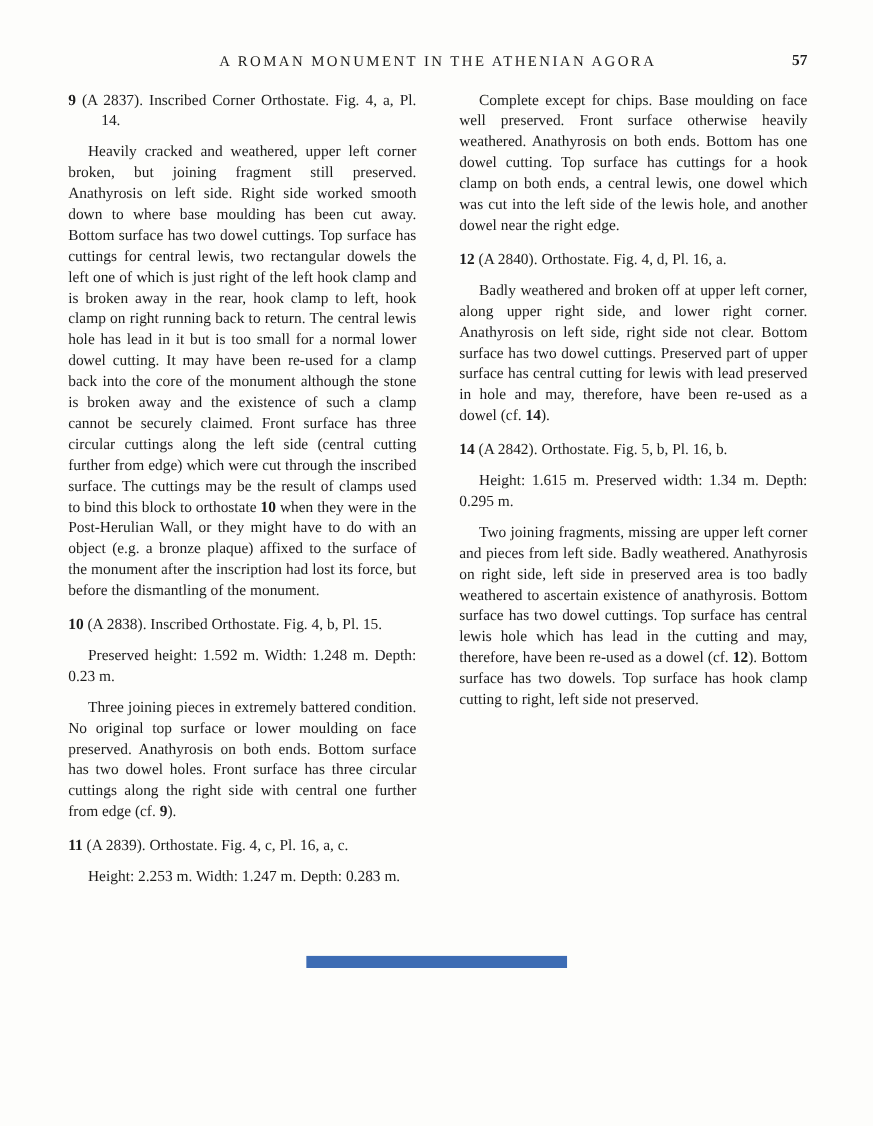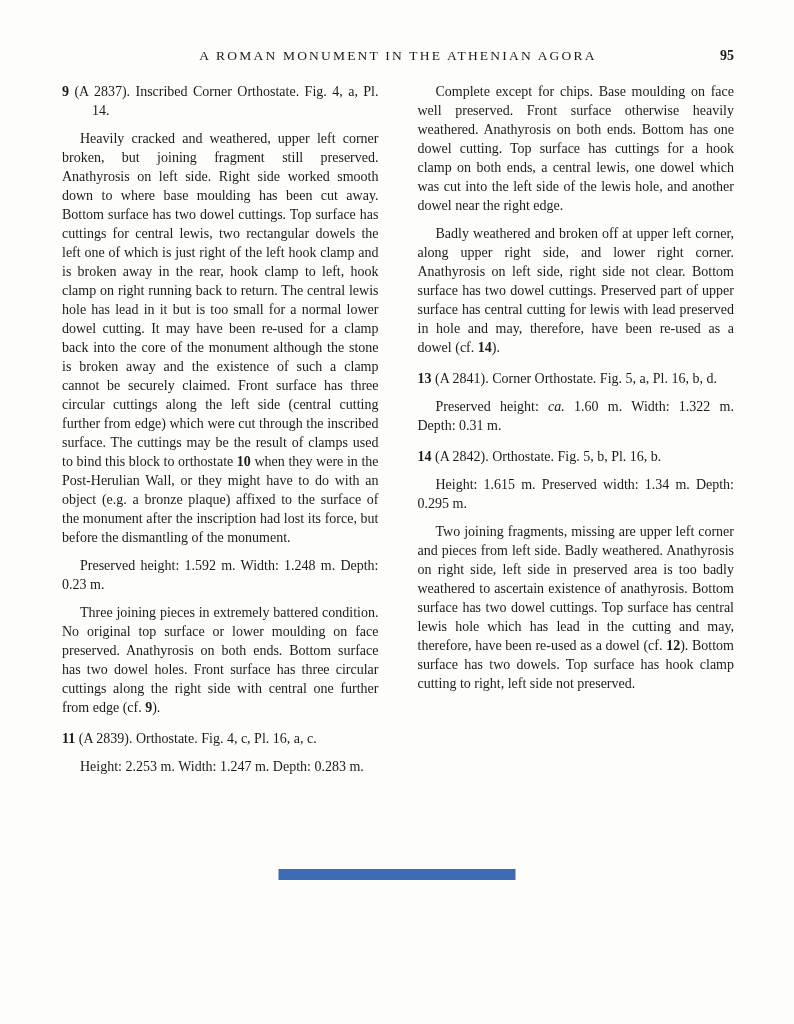--- a/index.html
+++ b/index.html
@@ -67,37 +67,37 @@
     overflow: hidden;
   }
 </style>
 </head>
 <body>
 
 <div class="page">
 
   <div class="hdr">
     <h1 class="title">A ROMAN MONUMENT IN THE ATHENIAN AGORA</h1>
-    <span class="pagenum">95</span>
+    <span class="pagenum">57</span>
   </div>
 
   <div class="cols">
     <div class="col" id="col-left">
         <p class="block entry-heading"><span class="b">9</span><span> (A 2837). Inscribed Corner Orthostate. Fig. 4, a, Pl. 14.</span></p>
         <p class="block paragraph"><span>Heavily cracked and weathered, upper left corner broken, but joining fragment still preserved. Anathyrosis on left side. Right side worked smooth down to where base moulding has been cut away. Bottom surface has two dowel cuttings. Top surface has cuttings for central lewis, two rectangular dowels the left one of which is just right of the left hook clamp and is broken away in the rear, hook clamp to left, hook clamp on right running back to return. The central lewis hole has lead in it but is too small for a normal lower dowel cutting. It may have been re-used for a clamp back into the core of the monument although the stone is broken away and the existence of such a clamp cannot be securely claimed. Front surface has three circular cuttings along the left side (central cutting further from edge) which were cut through the inscribed surface. The cuttings may be the result of clamps used to bind this block to orthostate </span><span class="b">10</span><span> when they were in the Post-Herulian Wall, or they might have to do with an object (e.g. a bronze plaque) affixed to the surface of the monument after the inscription had lost its force, but before the dismantling of the monument.</span></p>
+        <p class="block entry-heading"><span class="b">10</span><span> (A 2838). Inscribed Orthostate. Fig. 4, b, Pl. 15.</span></p>
         <p class="block dimensions"><span>Preserved height: 1.592 m. Width: 1.248 m. Depth: 0.23 m.</span></p>
         <p class="block paragraph"><span>Three joining pieces in extremely battered condition. No original top surface or lower moulding on face preserved. Anathyrosis on both ends. Bottom surface has two dowel holes. Front surface has three circular cuttings along the right side with central one further from edge (cf. </span><span class="b">9</span><span>).</span></p>
         <p class="block entry-heading"><span class="b">11</span><span> (A 2839). Orthostate. Fig. 4, c, Pl. 16, a, c.</span></p>
         <p class="block dimensions"><span>Height: 2.253 m. Width: 1.247 m. Depth: 0.283 m.</span></p>
       </div>
     <div class="col" id="col-right">
         <p class="block paragraph"><span>Complete except for chips. Base moulding on face well preserved. Front surface otherwise heavily weathered. Anathyrosis on both ends. Bottom has one dowel cutting. Top surface has cuttings for a hook clamp on both ends, a central lewis, one dowel which was cut into the left side of the lewis hole, and another dowel near the right edge.</span></p>
+        <p class="block entry-heading"><span class="b">12</span><span> (A 2840). Orthostate. Fig. 4, d, Pl. 16, a.</span></p>
         <p class="block paragraph"><span>Badly weathered and broken off at upper left corner, along upper right side, and lower right corner. Anathyrosis on left side, right side not clear. Bottom surface has two dowel cuttings. Preserved part of upper surface has central cutting for lewis with lead preserved in hole and may, therefore, have been re-used as a dowel (cf. </span><span class="b">14</span><span>).</span></p>
-        <p class="block entry-heading"><span class="b">13</span><span> (A 2841). Corner Orthostate. Fig. 5, a, Pl. 16, b, d.</span></p>
-        <p class="block dimensions"><span>Preserved height: </span><span class="i">ca.</span><span> 1.60 m. Width: 1.322 m. Depth: 0.31 m.</span></p>
         <p class="block entry-heading"><span class="b">14</span><span> (A 2842). Orthostate. Fig. 5, b, Pl. 16, b.</span></p>
         <p class="block dimensions"><span>Height: 1.615 m. Preserved width: 1.34 m. Depth: 0.295 m.</span></p>
         <p class="block paragraph"><span>Two joining fragments, missing are upper left corner and pieces from left side. Badly weathered. Anathyrosis on right side, left side in preserved area is too badly weathered to ascertain existence of anathyrosis. Bottom surface has two dowel cuttings. Top surface has central lewis hole which has lead in the cutting and may, therefore, have been re-used as a dowel (cf. </span><span class="b">12</span><span>). Bottom surface has two dowels. Top surface has hook clamp cutting to right, left side not preserved.</span></p>
       </div>
   </div>
 
   <span class="sel-bar"></span>
 
 </div>
 

